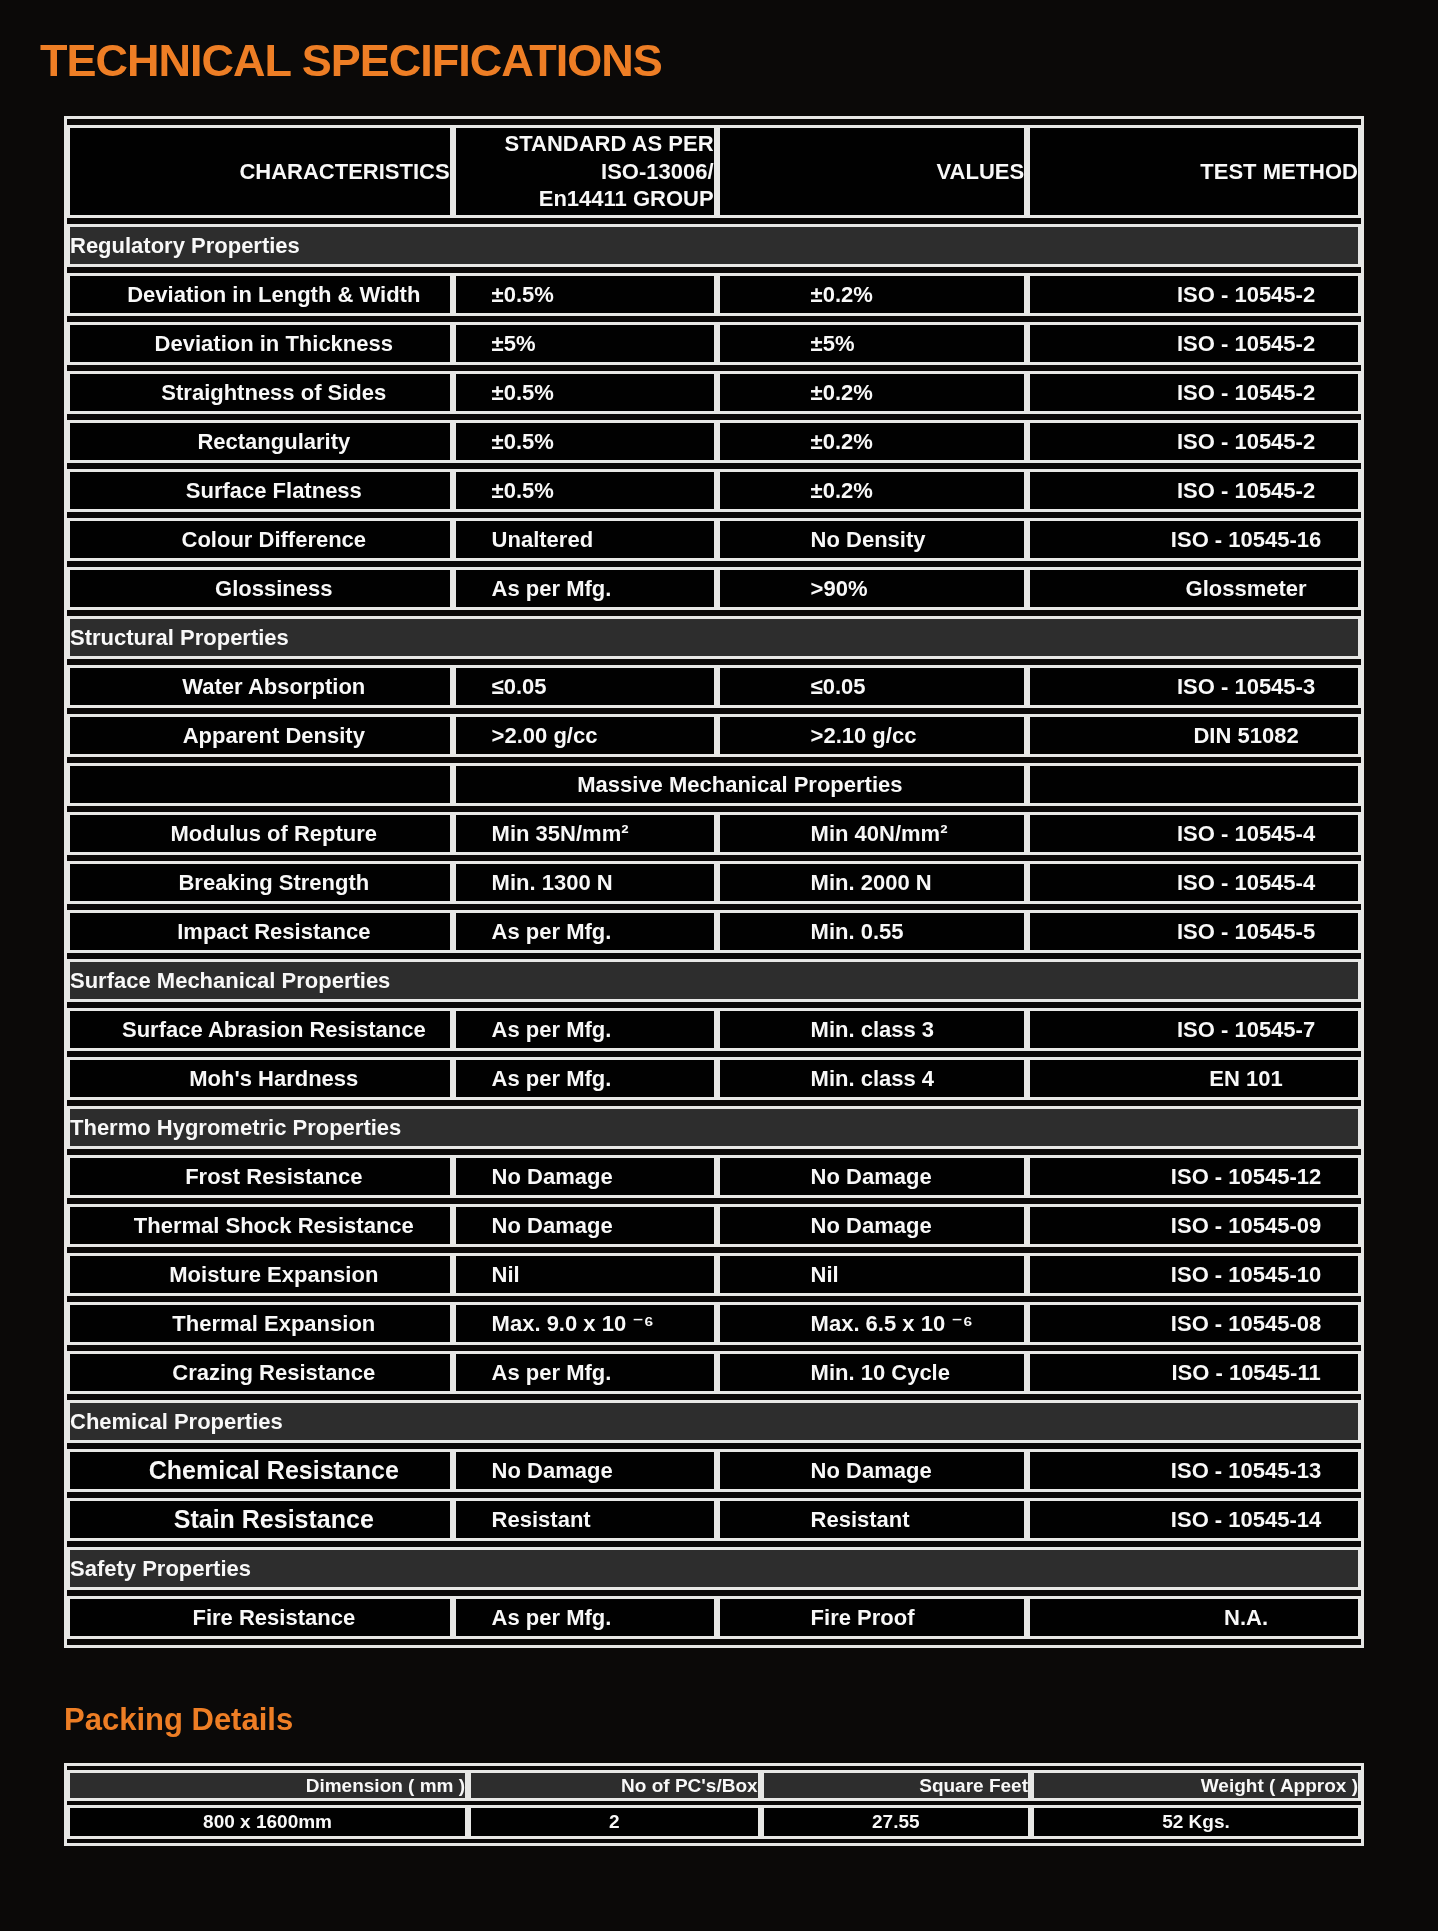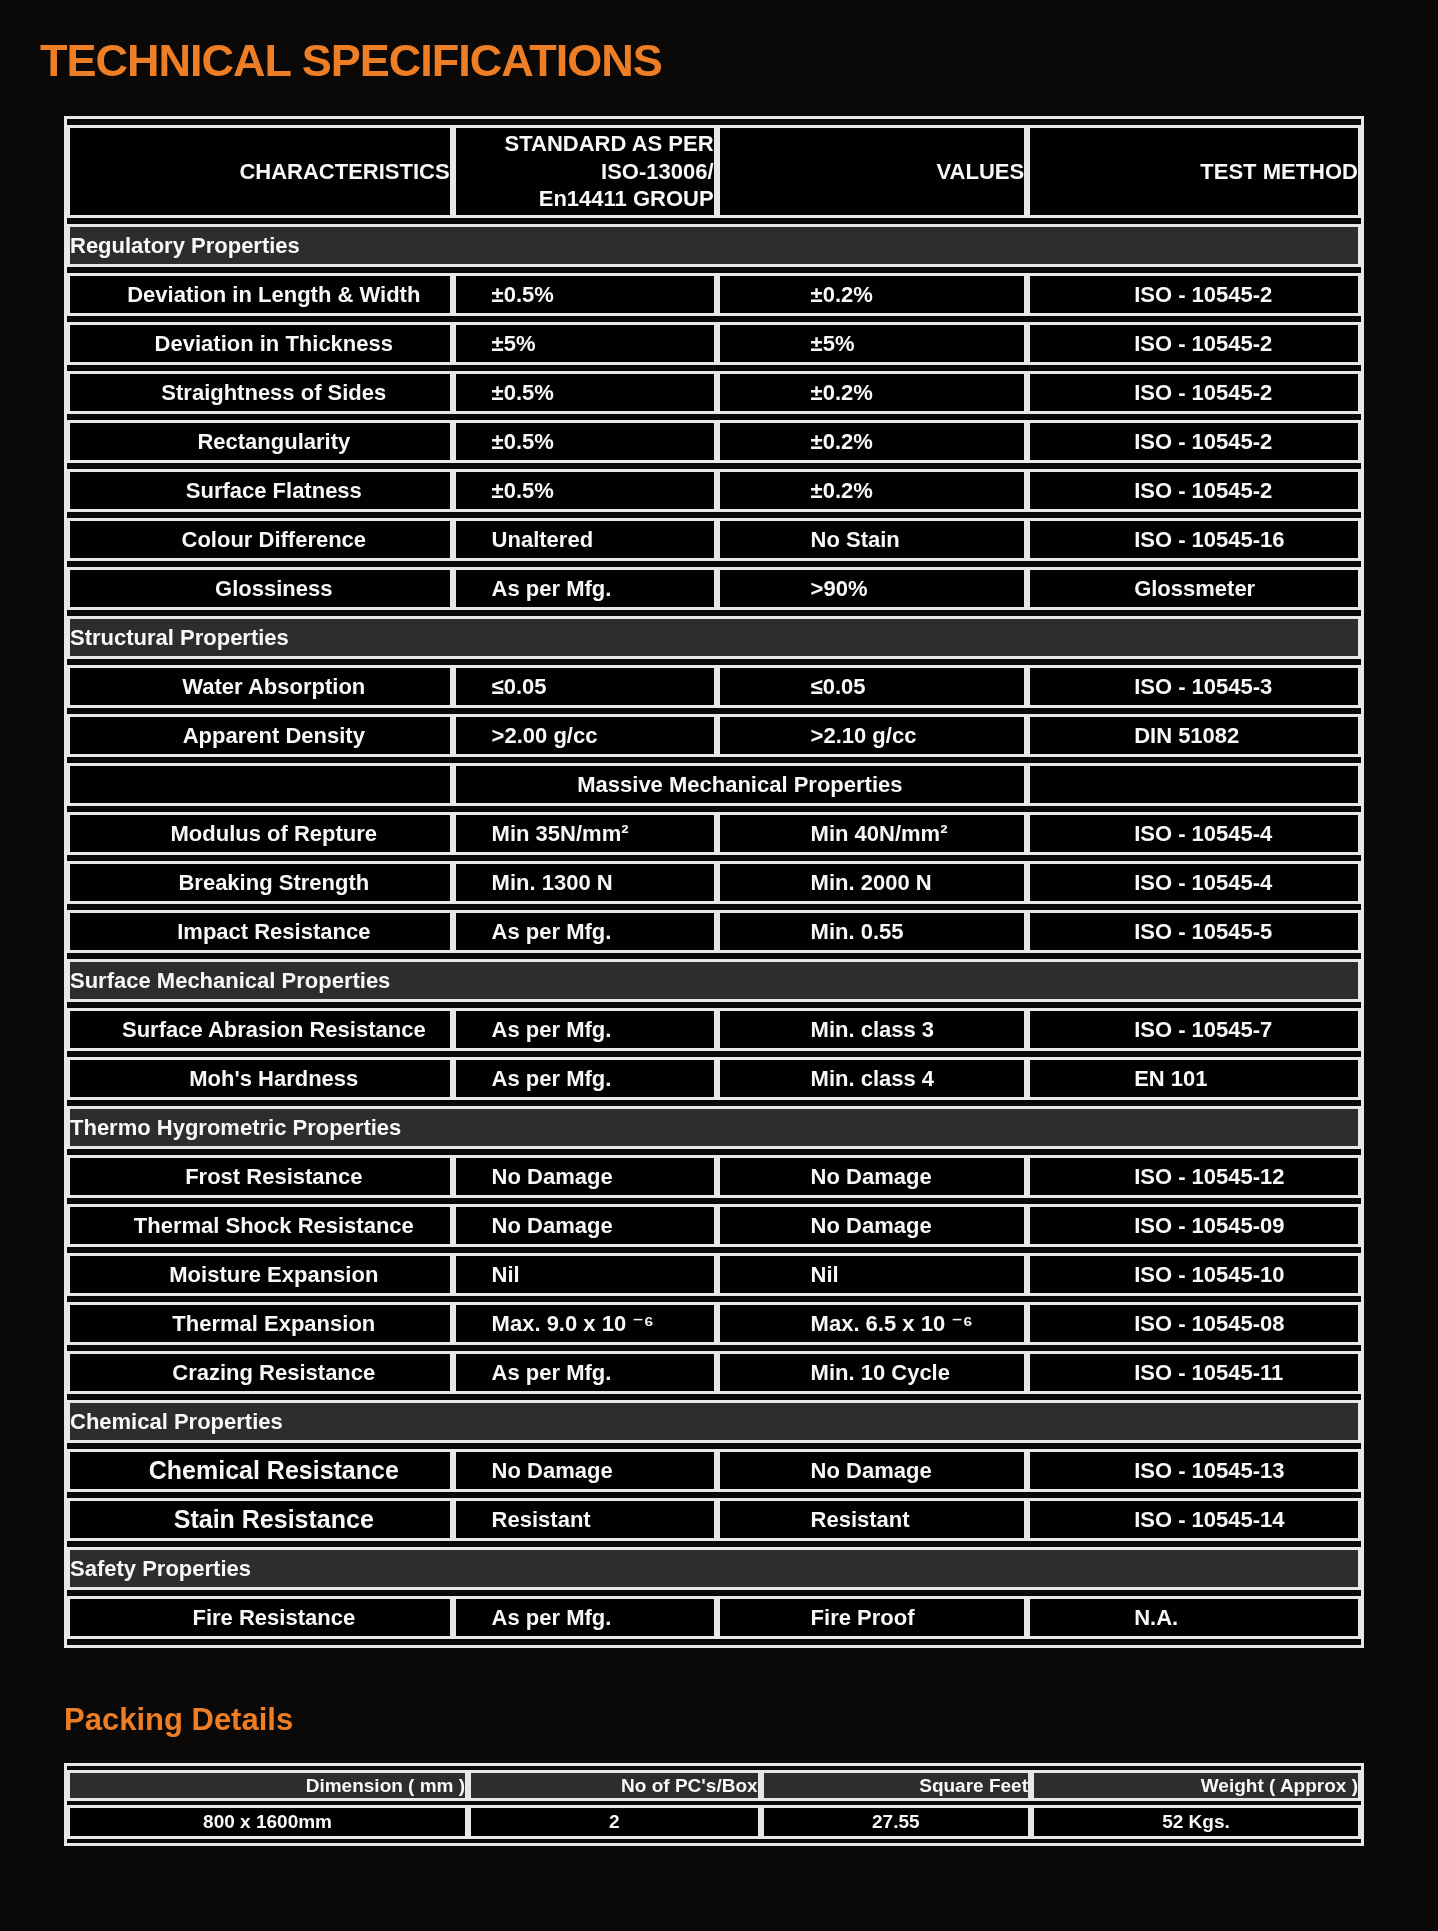--- a/index.html
+++ b/index.html
@@ -62,21 +62,21 @@
   th.hcell{
     height:87px;
     text-align:right;
     white-space:pre-line;
     vertical-align:middle;
   }
   td{height:37px;vertical-align:middle;}
   td.c0{text-align:center;padding-left:28px;}
   td.c1{text-align:left;padding-left:36px;}
   td.c2{text-align:left;padding-left:91px;}
-  td.c3{text-align:left;padding-left:104px;margin-top:12px;}
+  td.c3{text-align:center;padding-left:104px;margin-top:12px;}
   tr.lg td.c0{font-size:25px;}
   td.band{
     background:var(--band);
     text-align:left;
     font-size:22px;
     padding:0;
   }
   td.inset-title{
     text-align:center;
     font-size:22px;
@@ -150,21 +150,21 @@
           </tr>
           <tr class="data-row">
             <td class="c0">Surface Flatness</td>
             <td class="c1">±0.5%</td>
             <td class="c2">±0.2%</td>
             <td class="c3">ISO - 10545-2</td>
           </tr>
           <tr class="data-row">
             <td class="c0">Colour Difference</td>
             <td class="c1">Unaltered</td>
-            <td class="c2">No Stain</td>
+            <td class="c2">No Density</td>
             <td class="c3">ISO - 10545-16</td>
           </tr>
           <tr class="data-row">
             <td class="c0">Glossiness</td>
             <td class="c1">As per Mfg.</td>
             <td class="c2">&gt;90%</td>
             <td class="c3">Glossmeter</td>
           </tr>
           <tr class="section-row">
             <td class="band" colspan="4">Structural Properties</td>

